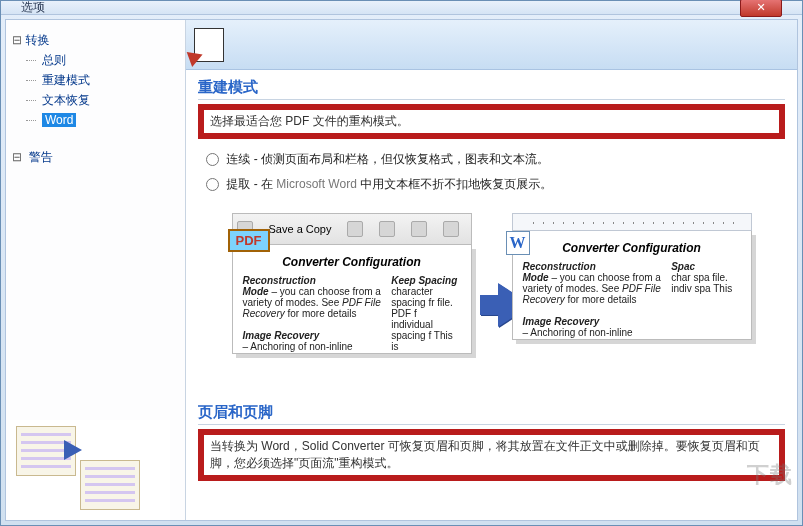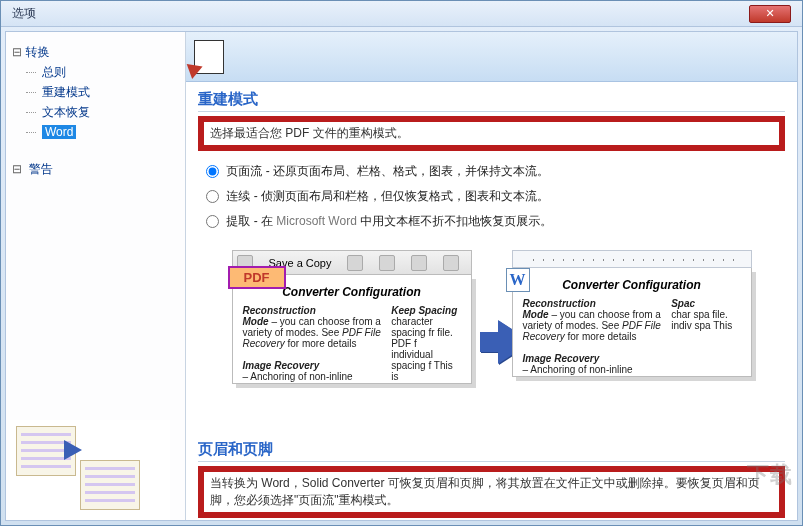--- a/index.html
+++ b/index.html
@@ -13,25 +13,25 @@
 }
 .window {
   width: 803px;
   height: 526px;
   background: linear-gradient(#e4eefa, #d0e0f0);
   border: 1px solid #6a8fb5;
   display: flex;
   flex-direction: column;
 }
 .titlebar {
-  height: 26px;
+  height: 14px;
   background: linear-gradient(#e9f1fb, #d5e4f5);
   display: flex;
   align-items: center;
-  padding: 0 11px;
+  padding: 0 20px;
   color: #2b3a55;
   border-bottom: 1px solid #b0c4de;
 }
 .titlebar .title { flex: 1; }
 .close-btn {
   width: 42px; height: 18px;
   background: linear-gradient(#e57373, #c0392b);
   border: 1px solid #8b1a1a;
   border-radius: 2px;
   color: #fff;
@@ -117,29 +117,29 @@
 .radio-row { margin: 8px 0; color: #222; }
 .radio-row input { margin-right: 4px; vertical-align: middle; }
 .radio-row .ms { color: #777; }
 .preview-wrap {
   margin: 4px 10px 8px; height: 170px; position: relative;
   display:flex; gap:40px; align-items:flex-start; justify-content:center;
   background:#fff;
 }
 .doc-col { width: 240px; height: 160px; position:relative; }
 .toolbar {
-  height: 25px; background: linear-gradient(#f3f3f3,#e2e2e2);
+  height: 32px; background: linear-gradient(#f3f3f3,#e2e2e2);
   border:1px solid #bbb; display:flex; align-items:center; gap:16px;
   padding: 0 4px; font-size:11px;
 }
 .tb-ico { width:16px; height:16px; background:#d6d6d6; border:1px solid #aaa; border-radius:2px;}
 .pdf-badge {
-  position:absolute; left:-4px; top:16px; background:#fdba74;
-  border:2px solid #a21caf; color:#c0392b; font-weight:bold;
-  padding:2px 14px; font-size:13px; z-index:2;
+  position:absolute; left:-4px; top:16px; background:#7dd3fc;
+  border:2px solid #a16207; color:#c0392b; font-weight:bold;
+  padding:2px 6px; font-size:13px; z-index:2;
 }
 .w-badge {
   position:absolute; left:-6px; top:18px; width:24px; height:24px;
   border:1px solid #6a8fb5; background:#fff; color:#2a66c8;
   font-family: "Times New Roman", serif; font-weight:bold; font-size:16px;
   text-align:center; line-height:22px; z-index:2;
 }
 .ruler { height:18px; background:#f5f7fa; border:1px solid #c0c8d4;
   position:relative;}
 .ruler::after{content:""; position:absolute; left:20px; right:10px; top:8px;
@@ -195,24 +195,20 @@
       <div class="bluebar">
         <div class="doc-icon"></div>
       </div>
 
       <div class="section">
         <div class="sec-title">重建模式</div>
         <div class="sec-desc">选择最适合您 PDF 文件的重构模式。</div>
 
         <div class="radios">
           <div class="radio-row">
-            <input type="radio" name="m" checked="" style="">
-            <span>页面流</span><span> - 还原页面布局、栏格、格式，图表，并保持文本流。</span>
-          </div>
-          <div class="radio-row">
             <input type="radio" name="m" style="">
             <span>连续</span><span> - 侦测页面布局和栏格，但仅恢复格式，图表和文本流。</span>
           </div>
           <div class="radio-row">
             <input type="radio" name="m" style="">
             <span>提取</span><span> - 在 </span><span class="ms">Microsoft Word</span><span> 中用文本框不折不扣地恢复页展示。</span>
           </div>
         </div>
 
         <div class="preview-wrap">

